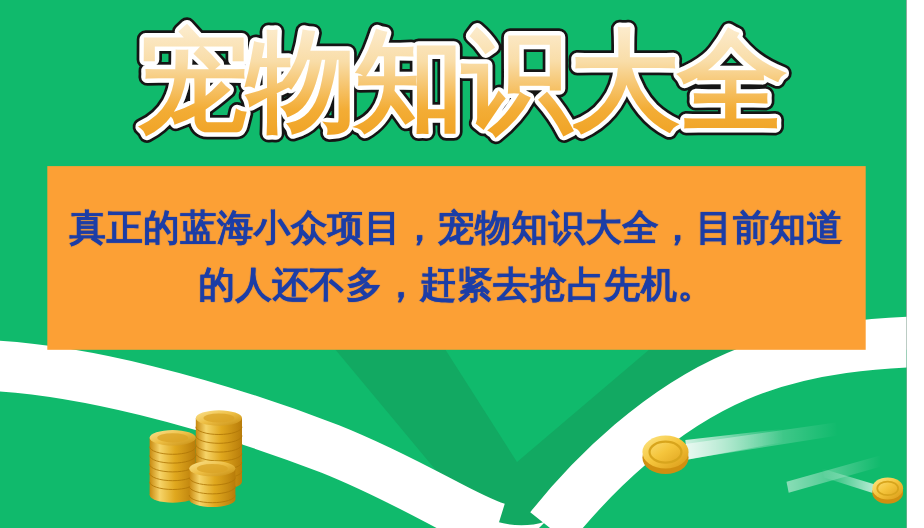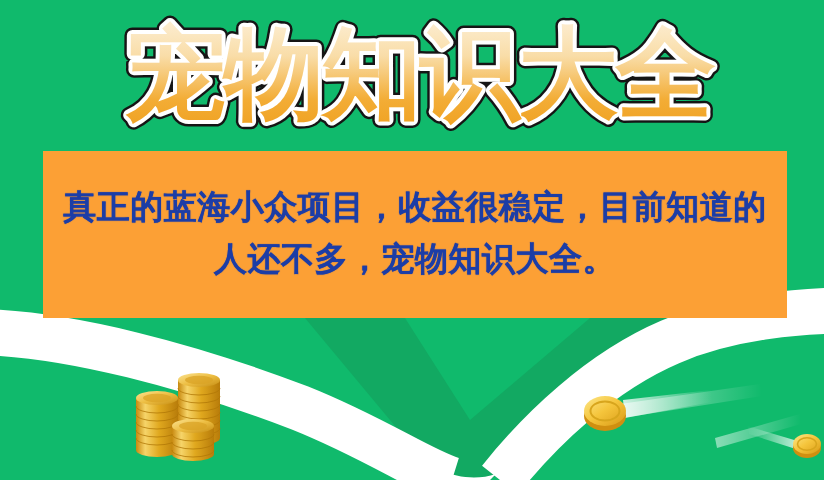--- a/index.html
+++ b/index.html
@@ -161,21 +161,21 @@
 
       <text x="310" y="96" text-anchor="middle" font-family="'DejaVu Sans','Liberation Sans',sans-serif" font-size="100" font-weight="bold" letter-spacing="-2" fill="none" stroke="#151515" stroke-width="13" stroke-linejoin="round">宠物知识大全</text>
 
       <text x="310" y="96" text-anchor="middle" font-family="'DejaVu Sans','Liberation Sans',sans-serif" font-size="100" font-weight="bold" letter-spacing="-2" fill="none" stroke="#ffffff" stroke-width="8" stroke-linejoin="round">宠物知识大全</text>
 
       <text x="310" y="96" text-anchor="middle" font-family="'DejaVu Sans','Liberation Sans',sans-serif" font-size="100" font-weight="bold" letter-spacing="-2" fill="url(#gTitle)">宠物知识大全</text>
     </svg>
   </div>
 
   <div class="body-box">
-    <div class="body-text">真正的蓝海小众项目，收益很稳定，目前知道的人还不多，宠物知识大全。</div>
+    <div class="body-text">真正的蓝海小众项目，宠物知识大全，目前知道的人还不多，赶紧去抢占先机。</div>
   </div>
 
   <div class="coins">
     <svg class="coin-svg" width="96" height="96" viewBox="0 0 96 96">
       <defs>
         <linearGradient id="gCoinEdge" x1="0" y1="0" x2="1" y2="0">
           <stop offset="0%" stop-color="#c8890f"></stop>
           <stop offset="22%" stop-color="#f6d469"></stop>
           <stop offset="55%" stop-color="#e0a81e"></stop>
           <stop offset="100%" stop-color="#b87c0a"></stop>

